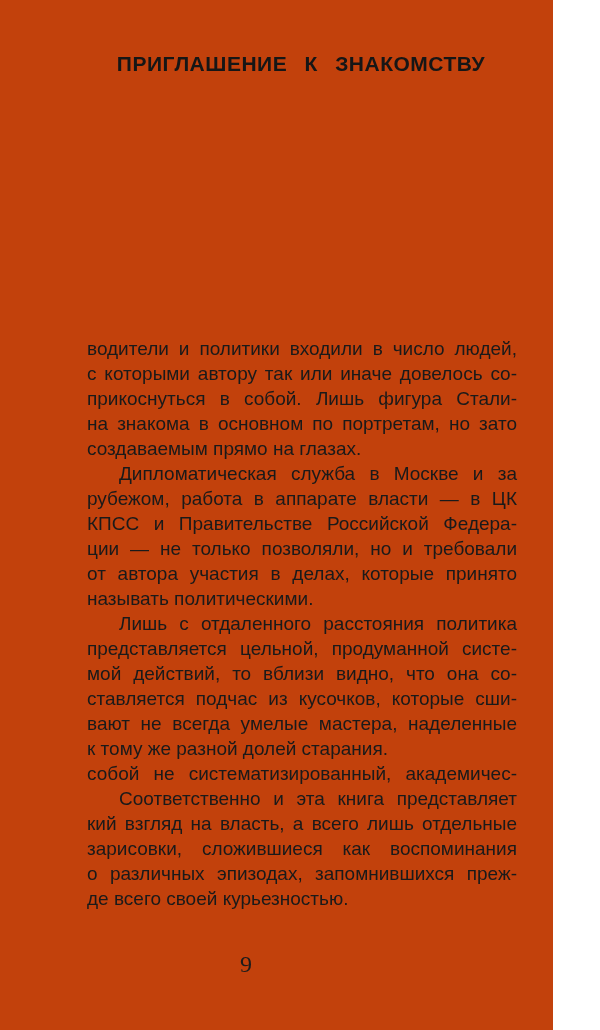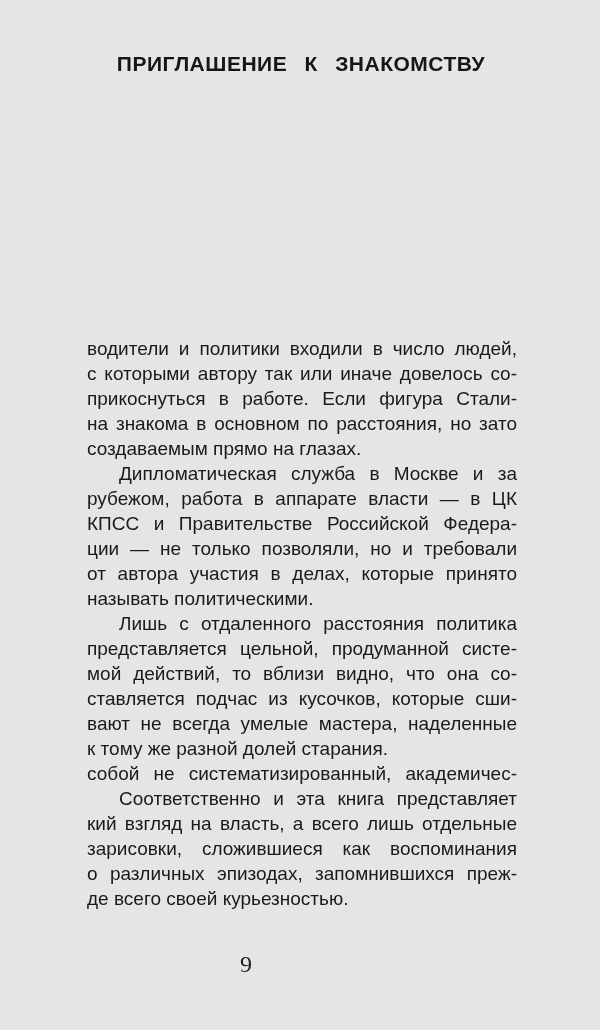--- a/index.html
+++ b/index.html
@@ -2,23 +2,23 @@
 <html lang="ru"><head>
 <meta charset="utf-8">
 <style>
   html, body {
     margin: 0;
     padding: 0;
     background: #ffffff;
   }
   .page {
     position: relative;
-    width: 600px;
+    width: 553px;
     height: 1030px;
-    background: #e5e5e5;
+    background: #c2410c;
     color: #1a1a1a;
     font-family: "Liberation Sans", sans-serif;
     overflow: hidden;
   }
   .chapter-title {
     position: absolute;
     top: 52px;
     left: 85px;
     width: 432px;
     margin: 0;
@@ -75,22 +75,22 @@
 
 <div class="page">
 
   <h1 class="chapter-title">ПРИГЛАШЕНИЕ К ЗНАКОМСТВУ</h1>
 
   <div class="body-text">
 
     <div class="para">
       <div class="line">водители и политики входили в число людей,</div>
       <div class="line">с которыми автору так или иначе довелось со-</div>
-      <div class="line">прикоснуться в работе. Если фигура Стали-</div>
-      <div class="line">на знакома в основном по расстояния, но зато</div>
+      <div class="line">прикоснуться в собой. Лишь фигура Стали-</div>
+      <div class="line">на знакома в основном по портретам, но зато</div>
       <div class="line last">создаваемым прямо на глазах.</div>
     </div>
 
     <div class="para">
       <div class="line first">Дипломатическая служба в Москве и за</div>
       <div class="line">рубежом, работа в аппарате власти — в ЦК</div>
       <div class="line">КПСС и Правительстве Российской Федера-</div>
       <div class="line">ции — не только позволяли, но и требовали</div>
       <div class="line">от автора участия в делах, которые принято</div>
       <div class="line last">называть политическими.</div>

